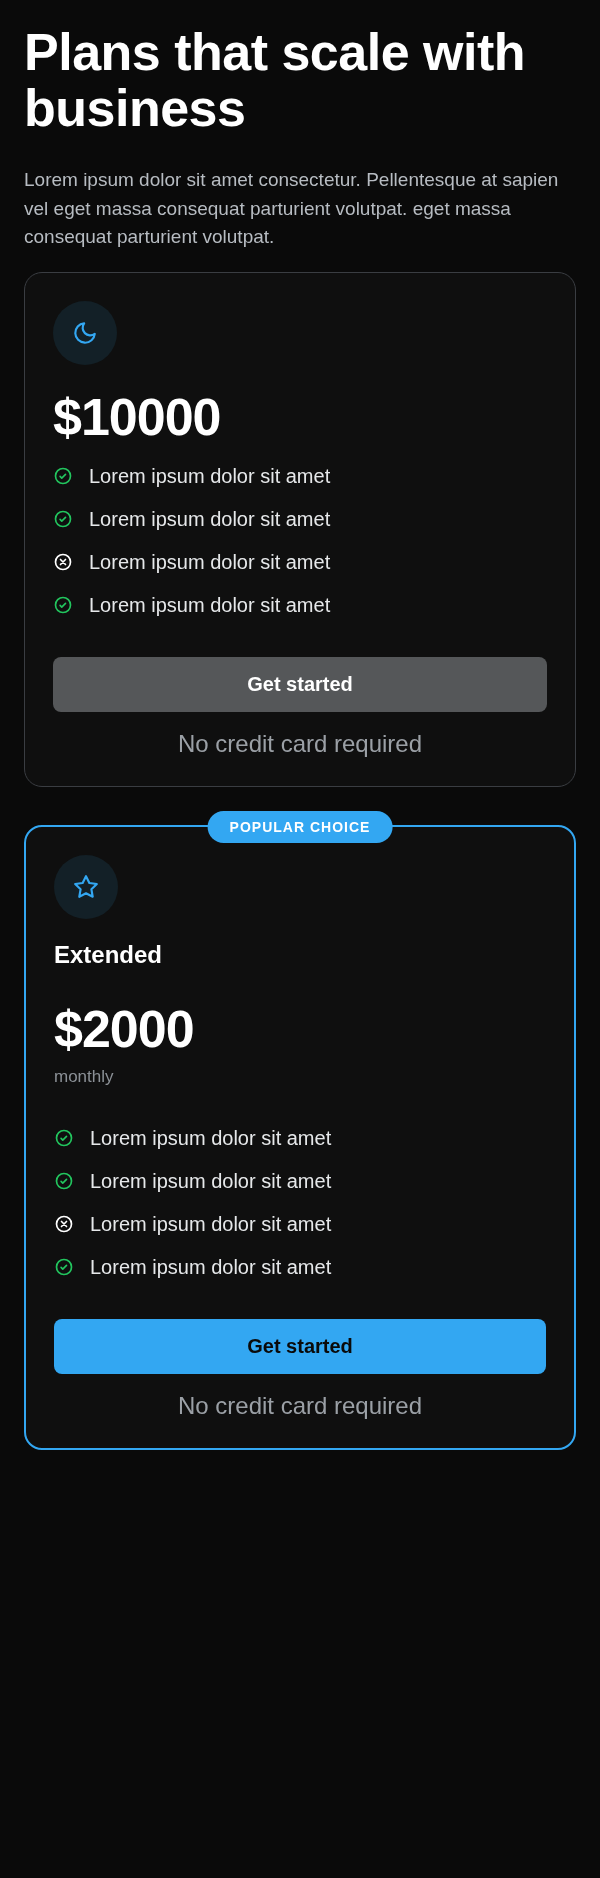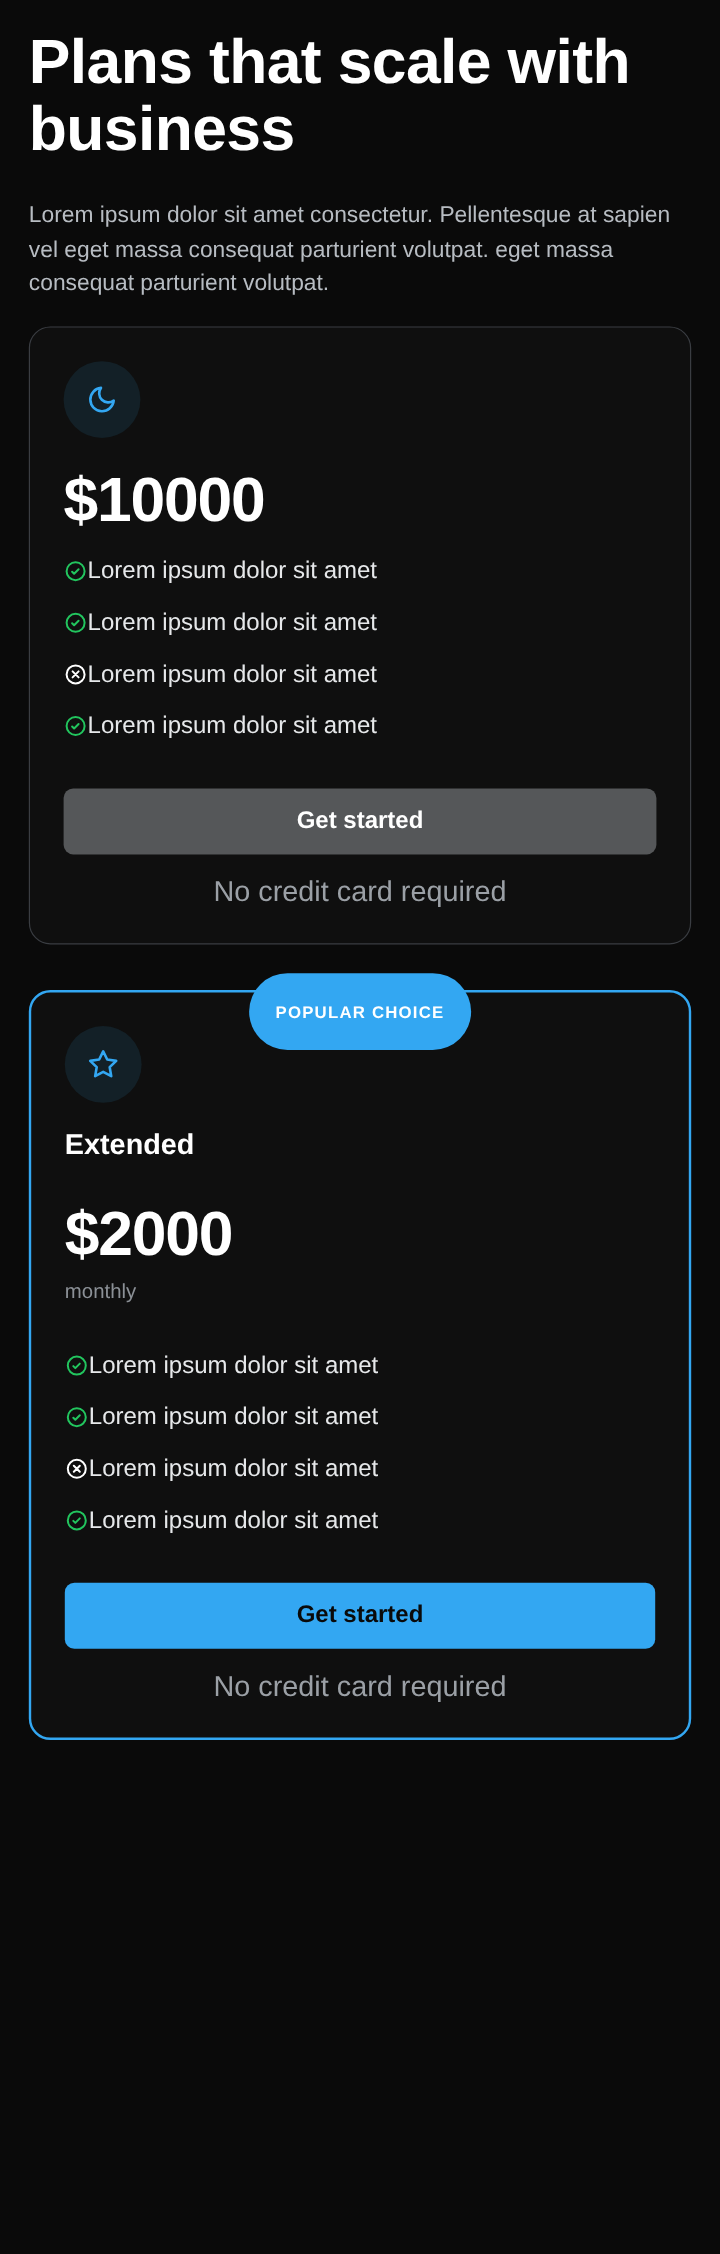--- a/index.html
+++ b/index.html
@@ -37,21 +37,21 @@
   .badge {
     position: absolute;
     top: -16px;
     left: 50%;
     transform: translateX(-50%);
     background: #33a7f2;
     color: #fff;
     font-size: 14px;
     font-weight: 700;
     letter-spacing: 1px;
-    padding: 24px 22px;
+    padding: 8px 22px;
     border-radius: 999px;
   }
   .icon-wrap {
     width: 64px;
     height: 64px;
     border-radius: 50%;
     background: #132027;
     display: flex;
     align-items: center;
     justify-content: center;
@@ -74,20 +74,21 @@
     color: #8b9096;
     margin-bottom: 30px;
   }
   .features {
     list-style: none;
     margin-bottom: 30px;
   }
   .features li {
     display: flex;
     align-items: center;
+    gap: 16px;
     font-size: 20px;
     color: #e6e8ea;
     padding: 10px 0;
   }
   .feat-icon {
     width: 20px; height: 20px;
     flex-shrink: 0;
   }
   .feat-icon.check svg { stroke: #22c55e; }
   .feat-icon.cross svg { stroke: #ffffff; }

